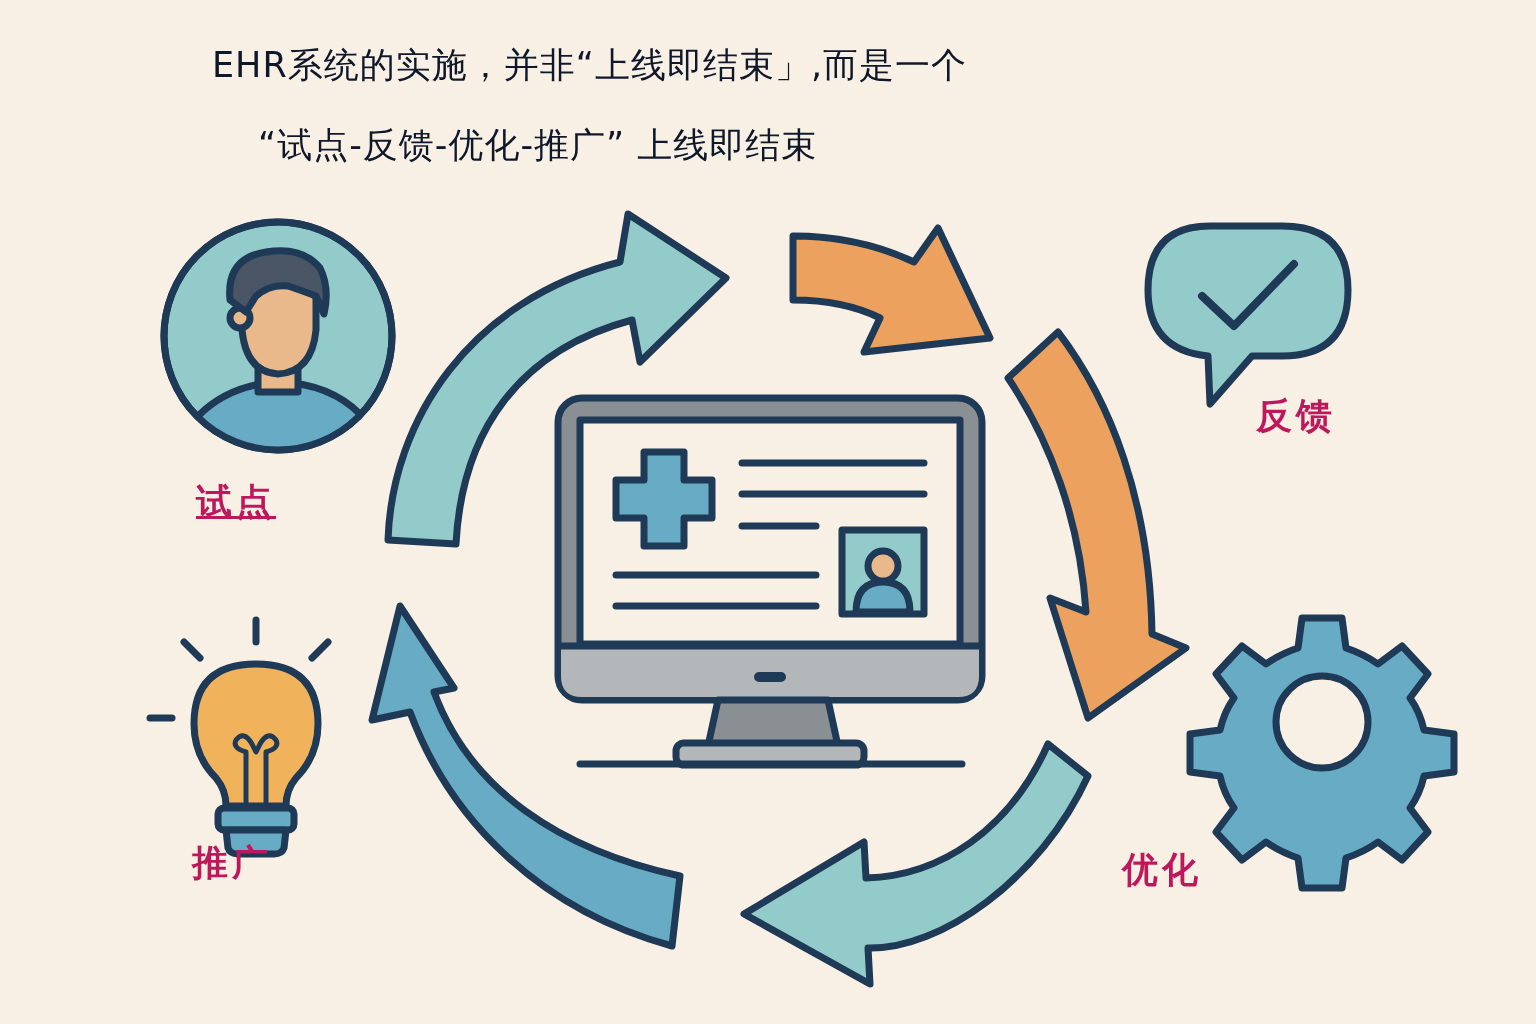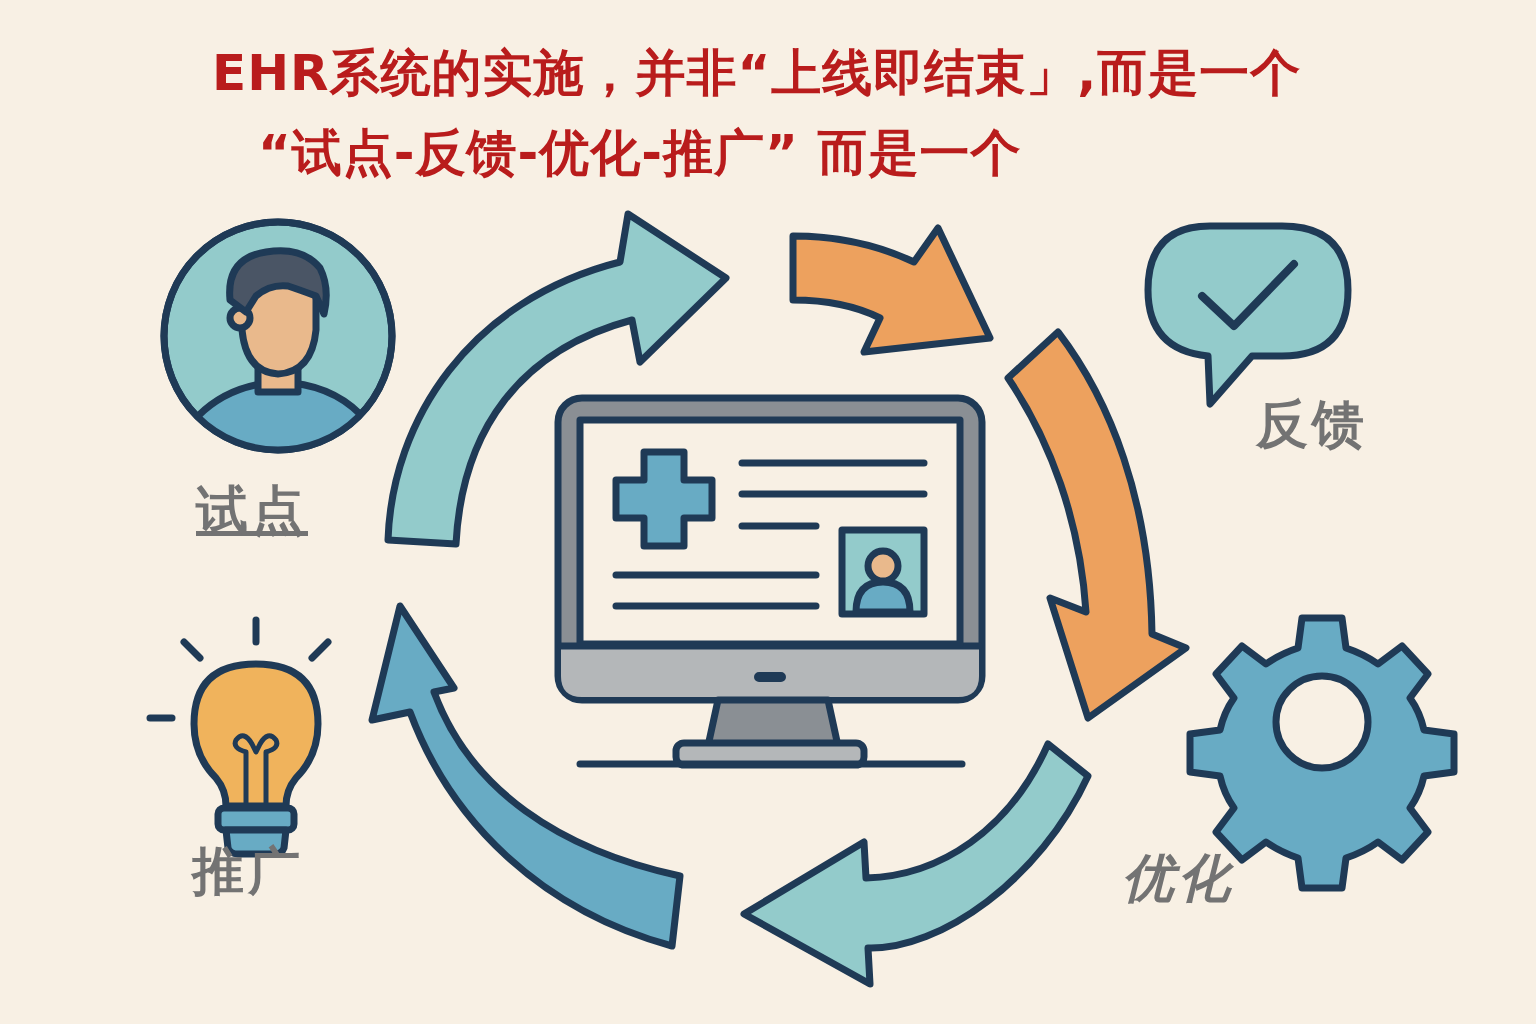--- a/index.html
+++ b/index.html
@@ -5,49 +5,49 @@
   html, body { margin: 0; padding: 0; }
   body {
     width: 1536px; height: 1024px; overflow: hidden;
     background: #f8f0e4;
     font-family: "DejaVu Sans", "Liberation Sans", sans-serif;
     color: #1f3a56;
     position: relative;
   }
   .title-line {
     position: absolute;
-    font-weight: bold;
-    font-size: 50px;
+    font-weight: normal;
+    font-size: 35px;
     letter-spacing: 1px;
-    color: #b91c1c;
+    color: #0f172a;
     white-space: nowrap;
     line-height: 1;
   }
   #title-1 { left: 212px; top: 48px; }
   #title-2 { left: 258px; top: 128px; }
   .label {
     position: absolute;
     font-weight: bold;
-    font-size: 52px;
-    color: #737373;
+    font-size: 36px;
+    color: #be185d;
     letter-spacing: 4px;
     line-height: 1;
     white-space: nowrap;
   }
   #label-pilot { left: 196px; top: 484px; text-decoration: underline; }
   #label-feedback { left: 1256px; top: 398px; }
-  #label-optimize { left: 1122px; top: 852px; font-style: italic; }
+  #label-optimize { left: 1122px; top: 852px; }
   #label-promote { left: 192px; top: 845px; }
   svg#diagram { position: absolute; left: 0; top: 0; }
 </style>
 </head>
 <body>
 
 <div id="title-1" class="title-line">EHR系统的实施，并非“上线即结束」,而是一个</div>
-<div id="title-2" class="title-line">“试点-反馈-优化-推广” 而是一个</div>
+<div id="title-2" class="title-line">“试点-反馈-优化-推广” 上线即结束</div>
 
 <svg id="diagram" width="1536" height="1024" viewBox="0 0 1536 1024">
   <g stroke="#1f3a56" stroke-width="7" stroke-linejoin="round" stroke-linecap="round">
 
     <g>
       <path fill="#93cbcb" d="M388,540 C392,420 470,300 620,262 L628,214 L726,278 L640,362 L632,320 C520,350 462,430 456,544 Z"></path>
     </g>
 
     <g>
       <path fill="#eda15e" d="M793,236 C840,236 880,246 914,262 L938,228 L990,338 L864,352 L880,318 C852,304 824,300 793,300 Z"></path>

